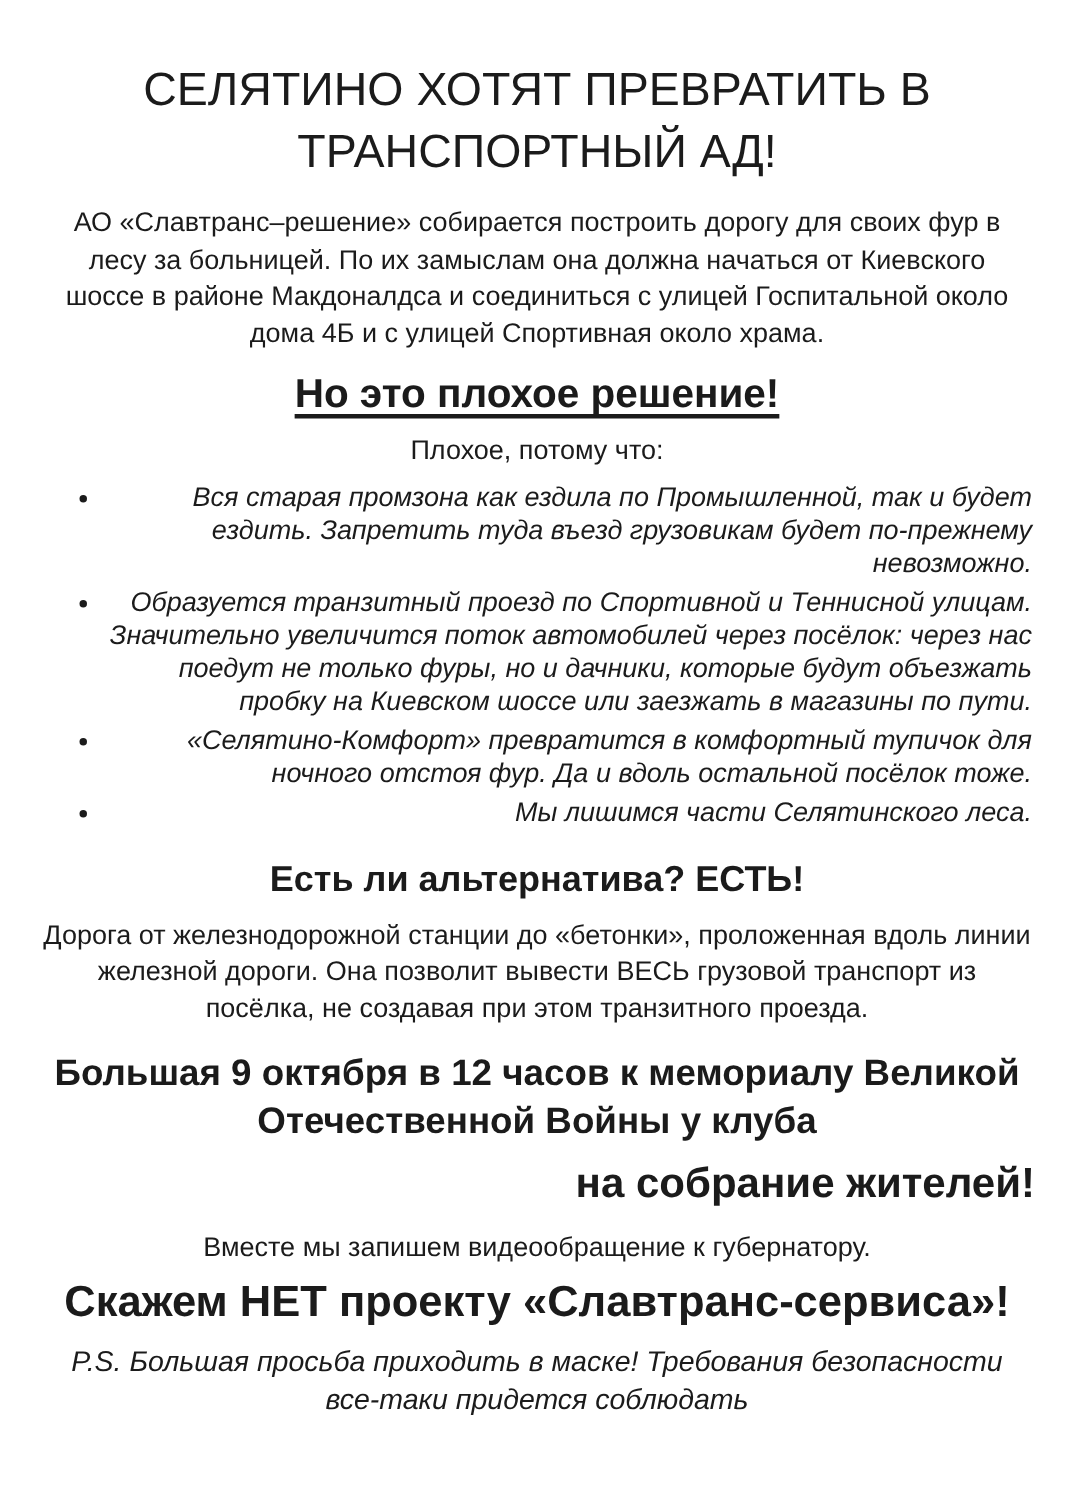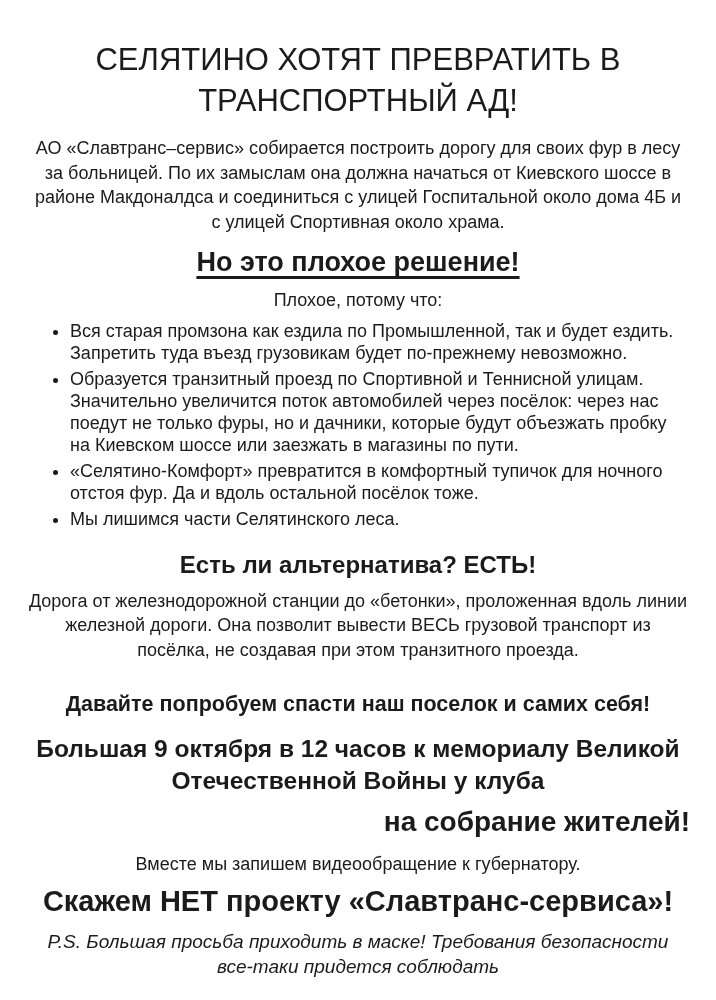--- a/index.html
+++ b/index.html
@@ -13,22 +13,22 @@
   }
   .title { font-size:31px; font-weight:400; line-height:1.32; margin:0; }
   .title span { display:block; }
   .intro { font-size:18px; line-height:1.38; margin:14px 6px 0; }
   .bad-heading {
     font-size:27px; font-weight:700; margin:12px 0 0; display:inline-block;
     text-decoration:underline; text-decoration-thickness:3px; text-underline-offset:5px;text-align:center;
   }
   .sub { font-size:18px; margin:12px 0 0; }
   ul.reasons {
-    text-align:left; margin:10px 0 0; padding:0 2px 0 44px;
-    font-size:18px; line-height:1.22; list-style:disc;
+    text-align:right; margin:10px 0 0; padding:0 2px 0 44px;
+    font-size:18px; line-height:1.22; list-style:disc;font-style:italic;
   }
   ul.reasons li { margin:0 0 4px; }
   .alt-heading { font-size:24px; font-weight:700; margin:20px 0 0; }
   .alt-text { font-size:18px; line-height:1.36; margin:10px 2px 0; }
   .call { font-size:21.5px; font-weight:700; margin:30px 0 0; }
   .meeting { font-size:24.5px; font-weight:700; line-height:1.32; margin:16px 0 0; }
   .meeting-line2 { font-size:28px; font-weight:700; line-height:1.3; margin:6px 0 0;text-align:right; }
   .u { text-decoration-thickness:3px; text-underline-offset:5px; }
   .video { font-size:18px; margin:14px 0 0; }
   .no-heading { font-size:29px; font-weight:700; line-height:1.3; margin:8px 0 0; }
@@ -37,40 +37,39 @@
 </head>
 <body>
 
 <div class="page">
 
   <h1 class="title">
     <span>СЕЛЯТИНО ХОТЯТ ПРЕВРАТИТЬ В</span>
     <span>ТРАНСПОРТНЫЙ АД!</span>
   </h1>
 
-  <p class="intro">АО «Славтранс–сервис» собирается построить дорогу для своих фур в лесу за больницей. По их замыслам она должна начаться от Киевского шоссе в районе Макдоналдса и соединиться с улицей Госпитальной около дома 4Б и с улицей Спортивная около храма.</p>
+  <p class="intro">АО «Славтранс–решение» собирается построить дорогу для своих фур в лесу за больницей. По их замыслам она должна начаться от Киевского шоссе в районе Макдоналдса и соединиться с улицей Госпитальной около дома 4Б и с улицей Спортивная около храма.</p>
 
   <div>
     <h2 class="bad-heading">Но это плохое решение!</h2>
   </div>
 
   <p class="sub">Плохое, потому что:</p>
 
   <ul class="reasons">
     <li>Вся старая промзона как ездила по Промышленной, так и будет ездить. Запретить туда въезд грузовикам будет по-прежнему невозможно.</li>
     <li>Образуется транзитный проезд по Спортивной и Теннисной улицам. Значительно увеличится поток автомобилей через посёлок: через нас поедут не только фуры, но и дачники, которые будут объезжать пробку на Киевском шоссе или заезжать в магазины по пути.</li>
     <li>«Селятино-Комфорт» превратится в комфортный тупичок для ночного отстоя фур. Да и вдоль остальной посёлок тоже.</li>
     <li>Мы лишимся части Селятинского леса.</li>
   </ul>
 
   <h2 class="alt-heading">Есть ли альтернатива? ЕСТЬ!</h2>
 
   <p class="alt-text">Дорога от железнодорожной станции до «бетонки», проложенная вдоль линии железной дороги. Она позволит вывести ВЕСЬ грузовой транспорт из посёлка, не создавая при этом транзитного проезда.</p>
 
-  <h3 class="call">Давайте попробуем спасти наш поселок и самих себя!</h3>
 
   <p class="meeting"><span>Большая </span><span class="u">9 октября в 12 часов</span><span> к мемориалу Великой Отечественной Войны у клуба</span></p>
 
   <p class="meeting-line2"><span>на </span><span class="u">собрание жителей!</span></p>
 
   <p class="video">Вместе мы запишем видеообращение к губернатору.</p>
 
   <h2 class="no-heading">Скажем НЕТ проекту «Славтранс-сервиса»!</h2>
 
   <p class="ps">P.S. Большая просьба приходить в маске! Требования безопасности все-таки придется соблюдать</p>

